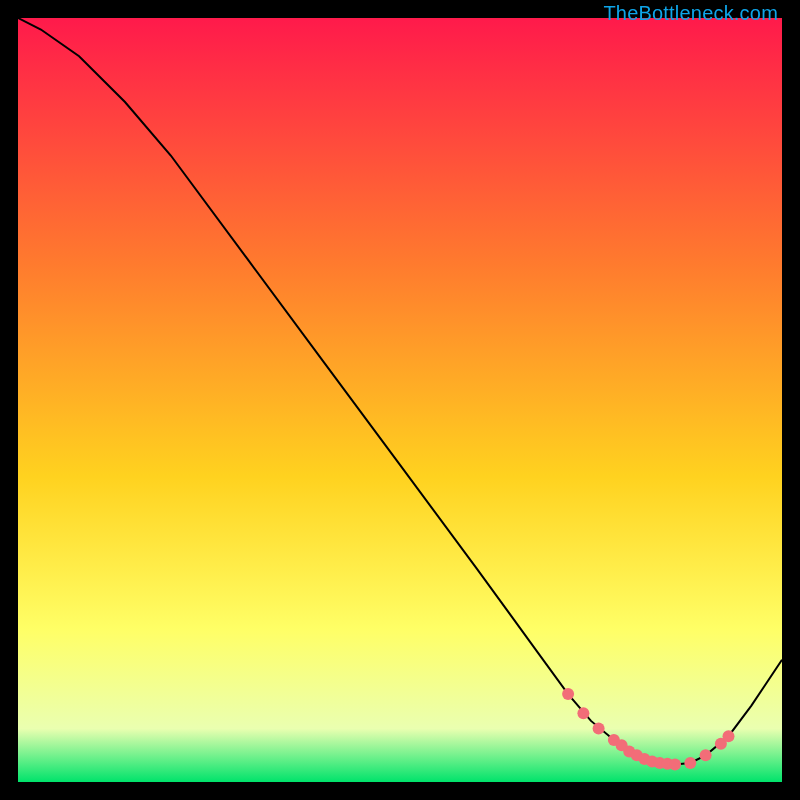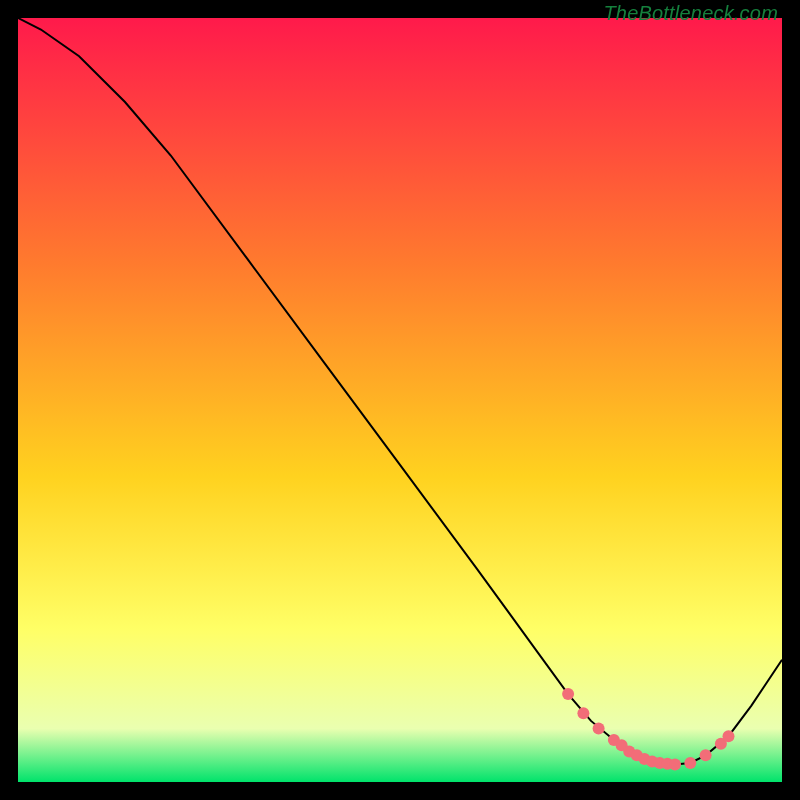--- a/index.html
+++ b/index.html
@@ -23,25 +23,24 @@
     position: absolute;
     left: 0;
     top: 0;
     width: 764px;
     height: 764px;
   }
   .watermark {
     position: absolute;
     top: 2px;
     right: 22px;
-    color: #15803d;
+    color: #0ea5e9;
     font-size: 20px;
     font-weight: 500;
     letter-spacing: 0.2px;
-    font-style: italic;
   }
 </style>
 </head>
 <body>
 
 <div class="frame">
   <svg class="plot" viewBox="0 0 764 764" preserveAspectRatio="none">
     <defs>
       <linearGradient id="bg-grad" x1="0" y1="0" x2="0" y2="1">
         <stop offset="0" stop-color="#ff1a4b"></stop>

